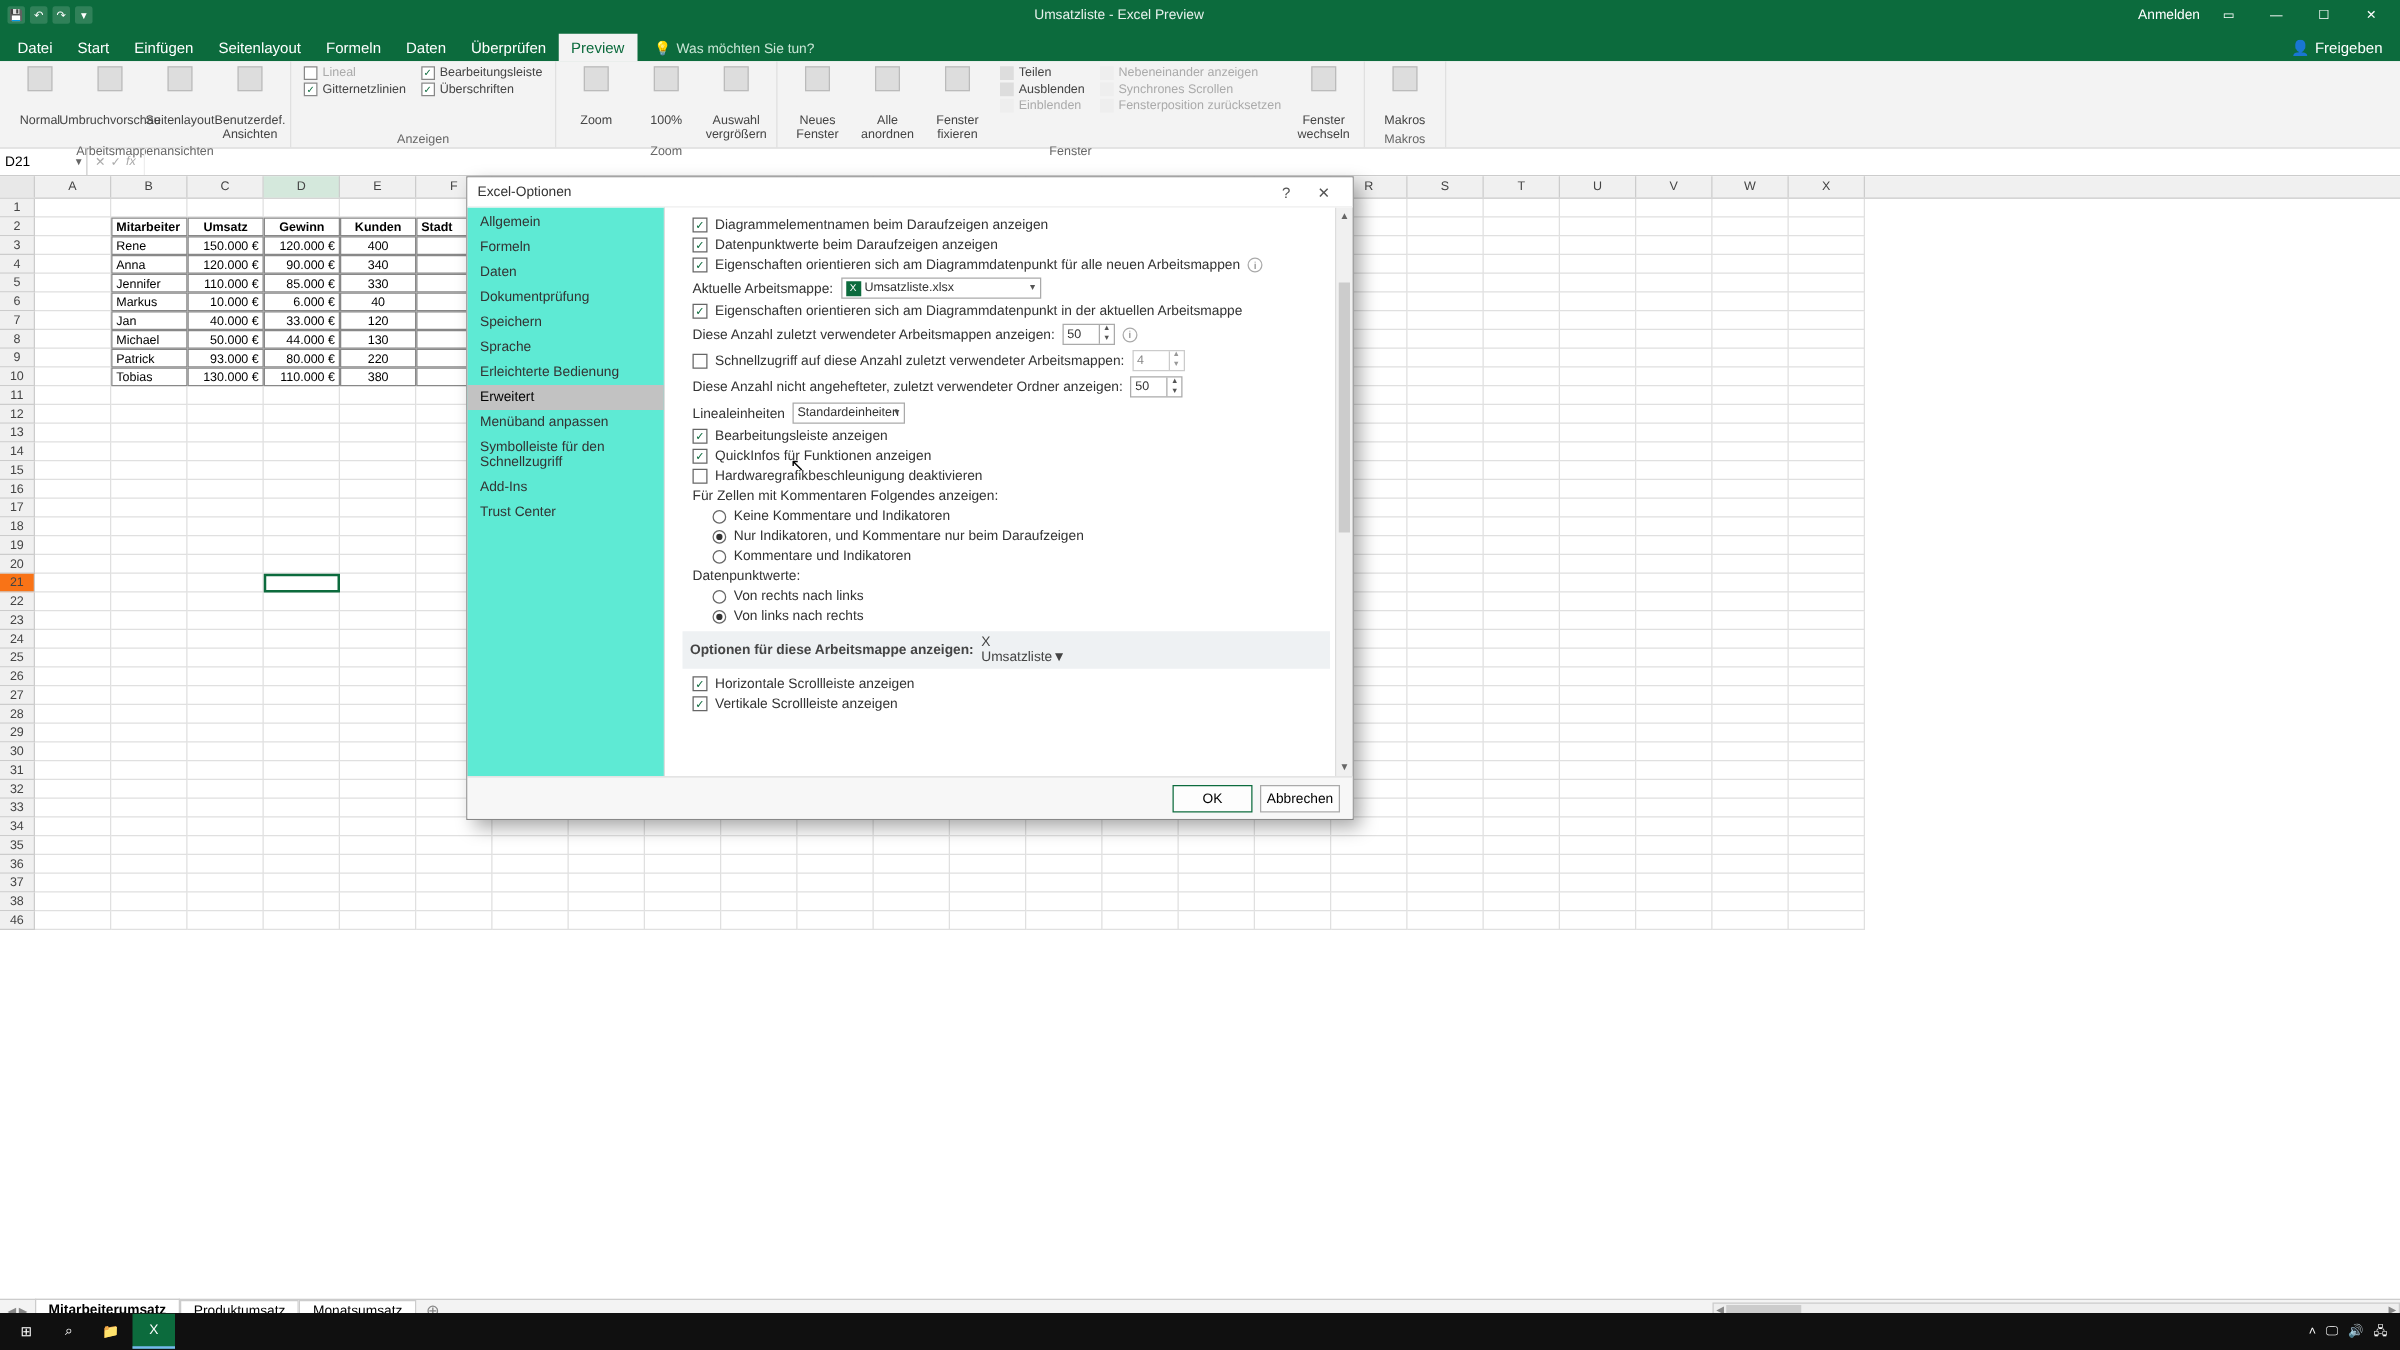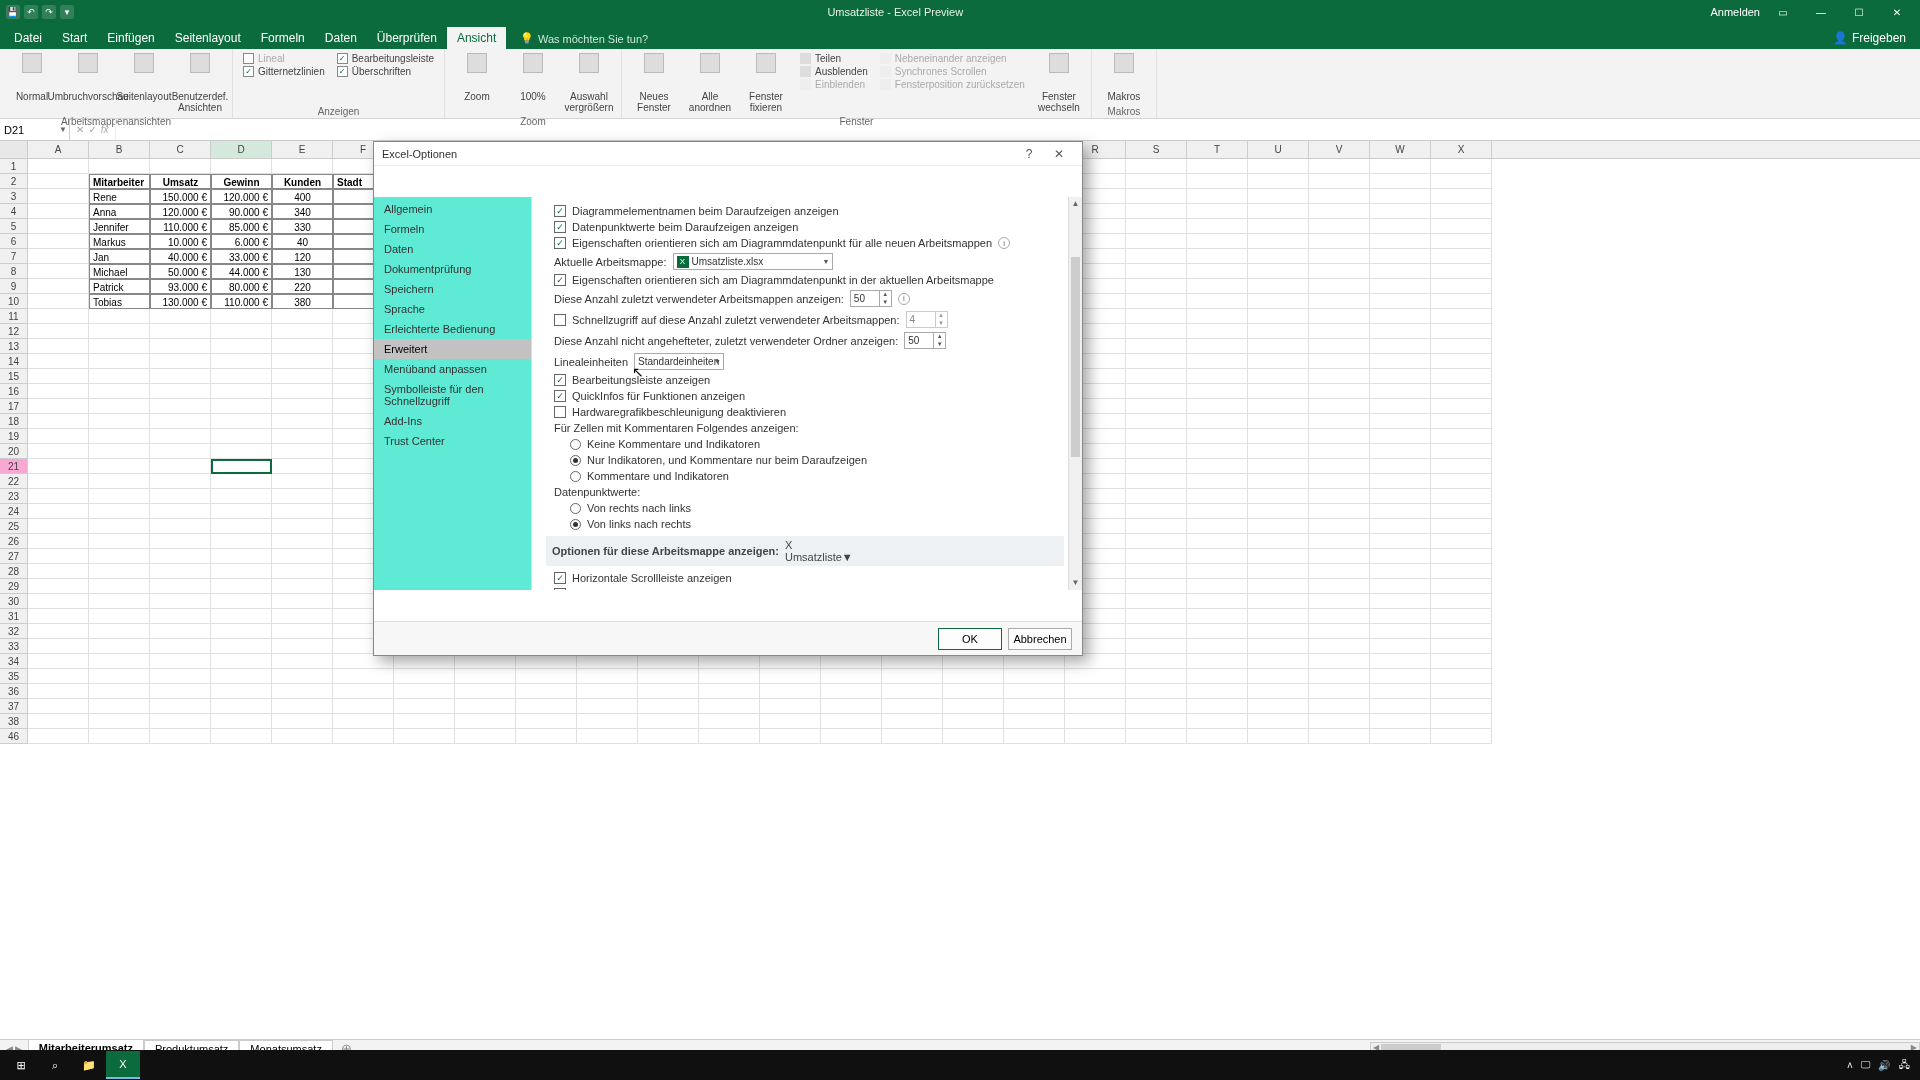--- a/index.html
+++ b/index.html
@@ -42,21 +42,21 @@
 
 
 .gridwrap { position: absolute; top: 141px; left: 0; right: 0; bottom: 38px; display: flex; flex-direction: column; background: #fff; }
 .colhdr { display: flex; height: 18px; background: #f0f0f0; border-bottom: 1px solid #ccc; }
 .colhdr .corner { width: 28px; border-right: 1px solid #ccc; background: #e8e8e8; }
 .colhdr .ch { width: 61px; border-right: 1px solid #ccc; text-align: center; font-size: 10px; color: #444; line-height: 18px; }
 .colhdr .ch.sel { background: #d4e8dc; }
 .rows { flex: 1; overflow: hidden; position: relative; }
 .row { display: flex; height: 15px; }
 .row .rh { width: 28px; background: #f0f0f0; border-right: 1px solid #ccc; border-bottom: 1px solid #ccc; text-align: center; font-size: 10px; color: #444; line-height: 15px; }
-.row .rh.sel { background: #f9a8d4; }
+.row .rh.sel { background: #f97316; }
 .row .cell { width: 61px; border-right: 1px solid #e0e0e0; border-bottom: 1px solid #e0e0e0; font-size: 10px; padding: 0 3px; line-height: 15px; white-space: nowrap; overflow: hidden; }
 .row .cell.b { font-weight: bold; border: 1px solid #888; background: #fff; }
 .row .cell.d { border: 1px solid #888; }
 .row .cell.r { text-align: right; }
 .row .cell.c { text-align: center; }
 .activecell { position: absolute; border: 2px solid #0c6b3d; pointer-events: none; }
 
 
 .sheettabs { position: absolute; bottom: 23px; left: 0; right: 0; height: 18px; background: #f3f3f3; border-top: 1px solid #ccc; display: flex; align-items: center; font-size: 11px; }
 .sheettabs .nav { display: flex; gap: 2px; padding: 0 6px; color: #888; font-size: 9px; }
@@ -73,21 +73,21 @@
 .status .zoom { margin-left: 12px; display: flex; align-items: center; gap: 4px; }
 .status .zslider { width: 80px; height: 3px; background: #ccc; position: relative; }
 .status .zslider::after { content: ""; position: absolute; left: 50%; top: -3px; width: 6px; height: 9px; background: #888; }
 .tb { position: fixed; bottom: 0; left: 0; right: 0; height: 30px; background: #101010; display: flex; align-items: center; padding: 0 4px; }
 .tb .tbtn { width: 34px; height: 28px; display: flex; align-items: center; justify-content: center; color: #fff; font-size: 11px; }
 .tb .tbtn.active { border-bottom: 2px solid #76b9ed; }
 .tb .tray { margin-left: auto; display: flex; align-items: center; gap: 8px; color: #fff; font-size: 10px; padding-right: 6px; }
 
 
 .overlay { position: absolute; inset: 0; }
-.dialog { position: absolute; left: 373px; top: 141px; width: 710px; height: 515px; background: #fff; border: 1px solid #888; box-shadow: 6px 6px 14px rgba(0,0,0,0.35); display: flex; flex-direction: column; font-size: 11px; color: #333; gap: 31px; }
+.dialog { position: absolute; left: 373px; top: 141px; width: 710px; height: 515px; background: #fff; border: 1px solid #888; box-shadow: 6px 6px 14px rgba(0,0,0,0.35); display: flex; flex-direction: column; font-size: 11px; color: #333; }
 .dlgtitle { height: 24px; display: flex; align-items: center; padding: 0 8px; background: #fff; border-bottom: 1px solid #eee; }
 .dlgtitle .t { flex: 1; font-size: 11px; }
 .dlgtitle .hb, .dlgtitle .xb { width: 30px; height: 22px; display: flex; align-items: center; justify-content: center; color: #555; cursor: pointer; font-size: 12px; }
 .dlgbody { flex: 1; display: flex; overflow: hidden; }
 .catlist { width: 158px; border-right: 1px solid #ddd; background: #5eead4; padding: 2px 0; }
 .catlist .cat { padding: 4px 10px; cursor: pointer; font-size: 11px; }
 .catlist .cat.sel { background: #c2c2c2; color: #000; }
 .optpane { flex: 1; position: relative; overflow: hidden; }
 .optscroll { position: absolute; right: 0; top: 0; bottom: 0; width: 14px; background: #f0f0f0; border-left: 1px solid #ddd; }
 .optscroll .up, .optscroll .dn { height: 14px; text-align: center; font-size: 8px; color: #666; line-height: 14px; }
@@ -134,21 +134,21 @@
 </div>
 
 <div class="ribtabs">
   <div class="tab">Datei</div>
   <div class="tab">Start</div>
   <div class="tab">Einfügen</div>
   <div class="tab">Seitenlayout</div>
   <div class="tab">Formeln</div>
   <div class="tab">Daten</div>
   <div class="tab">Überprüfen</div>
-  <div class="tab active">Ansicht</div>
+  <div class="tab active">Preview</div>
   <div class="tell">
     <span>💡</span>
     <span>Was möchten Sie tun?</span>
   </div>
   <div class="share">
     <span>👤</span>
     <span>Freigeben</span>
   </div>
 </div>
 

